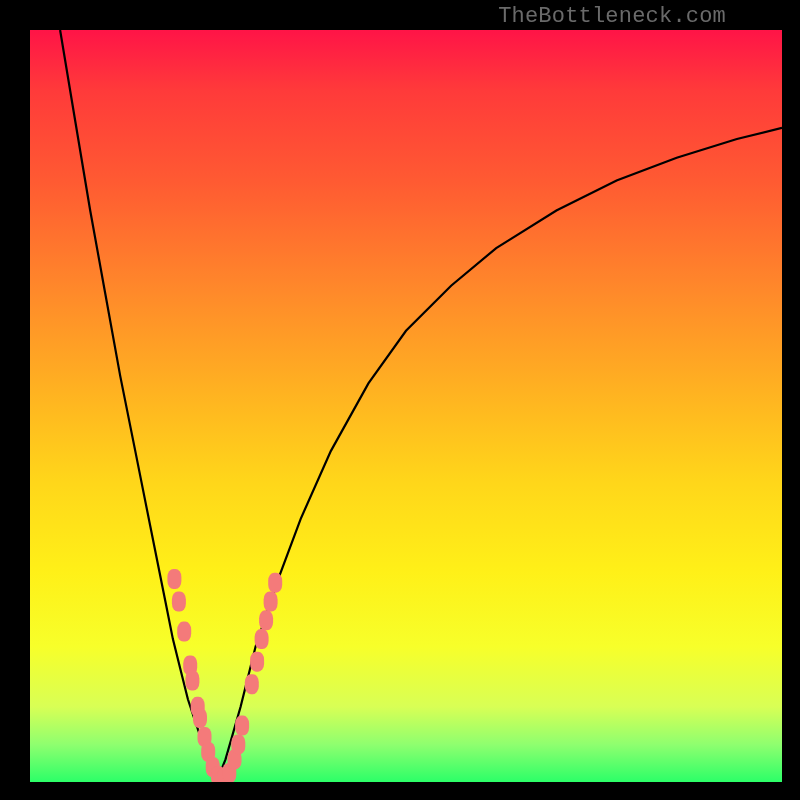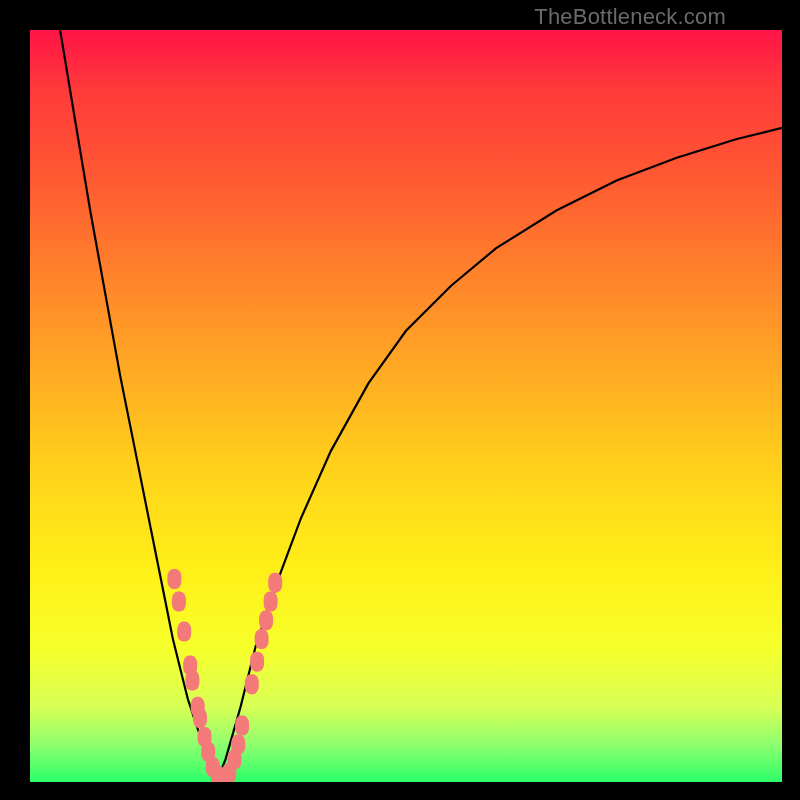--- a/index.html
+++ b/index.html
@@ -9,20 +9,21 @@
     height: 800px;
     overflow: hidden;
     background: #000;
     font-family: Arial, Helvetica, sans-serif;
   }
   .frame {
     position: absolute;
     left: 0; top: 0;
     width: 740px; height: 800px;
     background: #000;
+    font-family: Liberation Mono, monospace;
   }
   .plot {
     position: absolute;
     left: 30px;
     top: 30px;
     width: 752px;
     height: 752px;
     
     background: linear-gradient(to bottom,
       #ff1447 0%,

